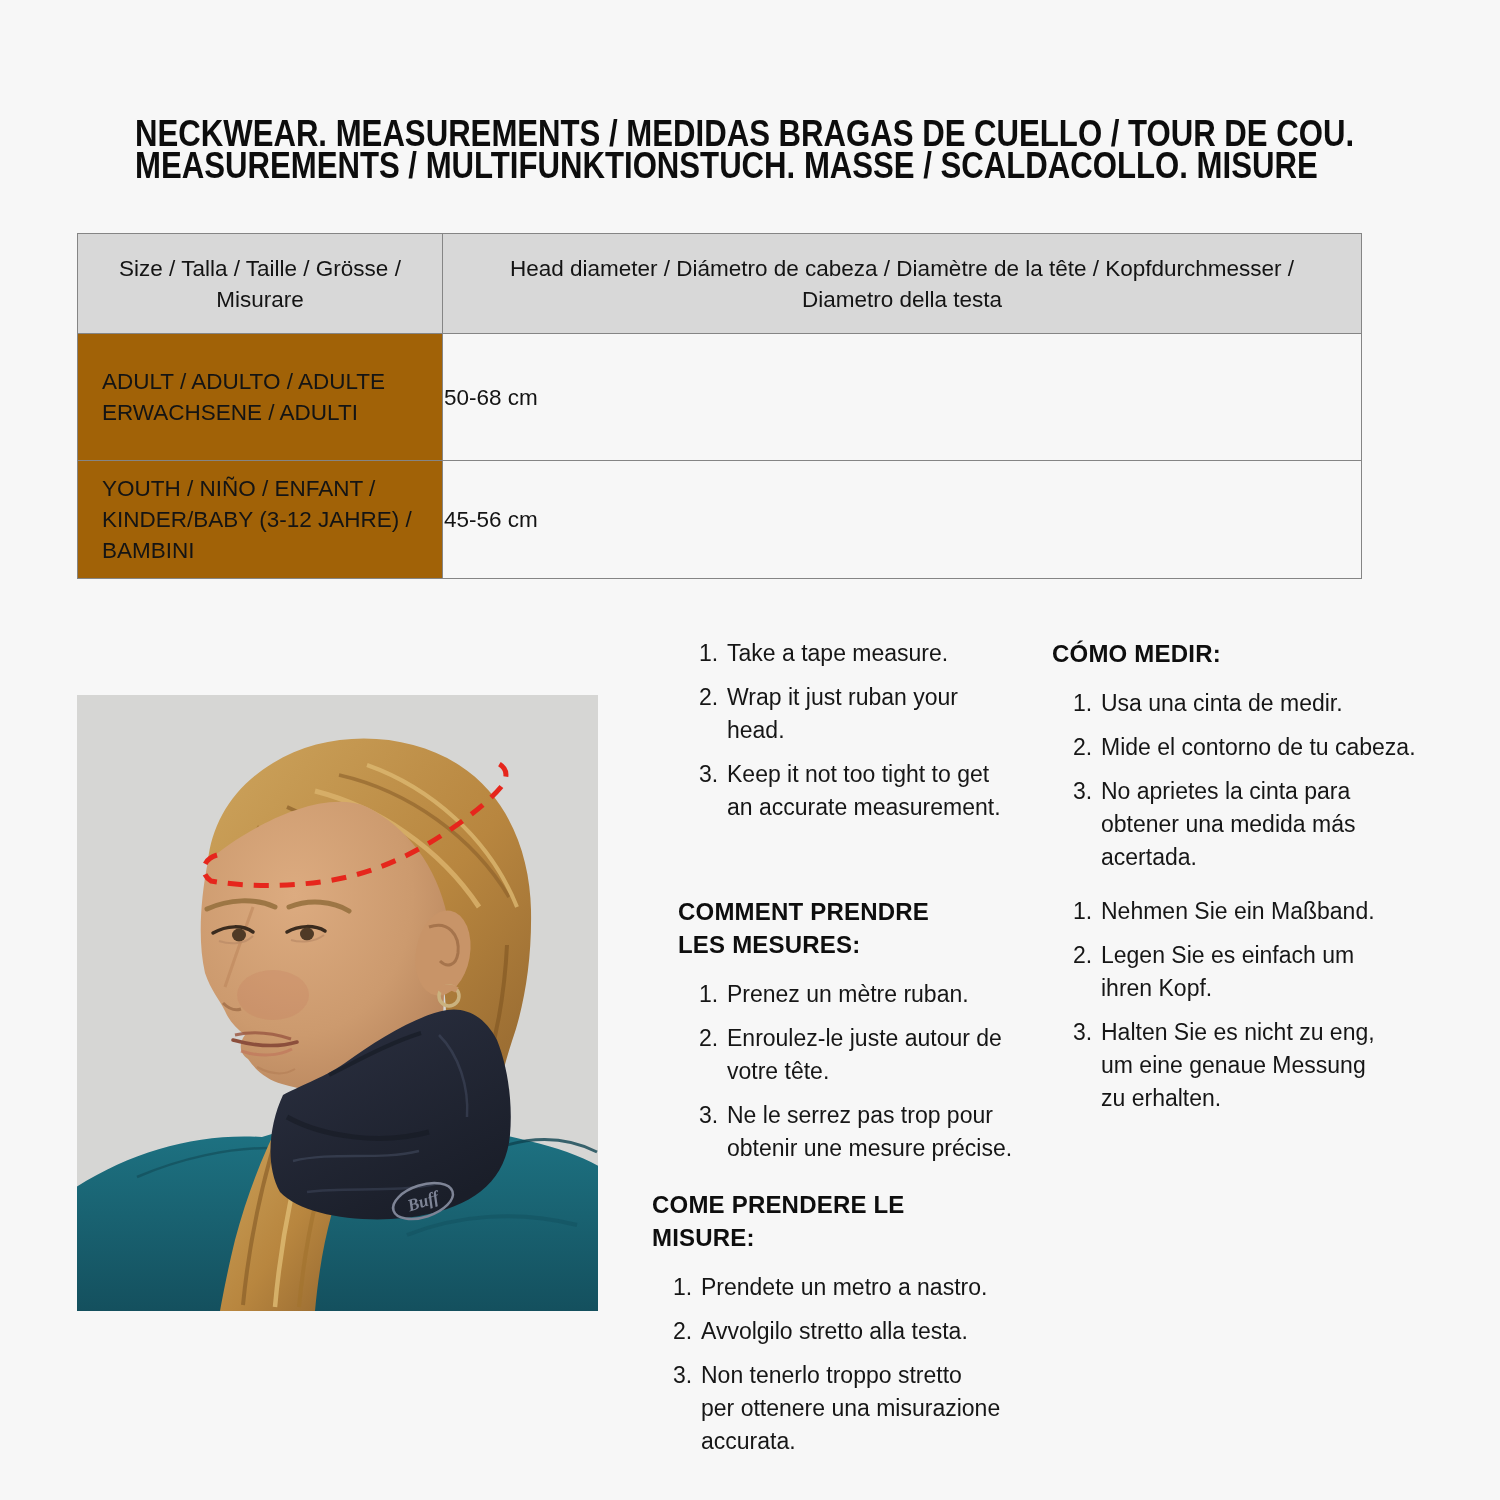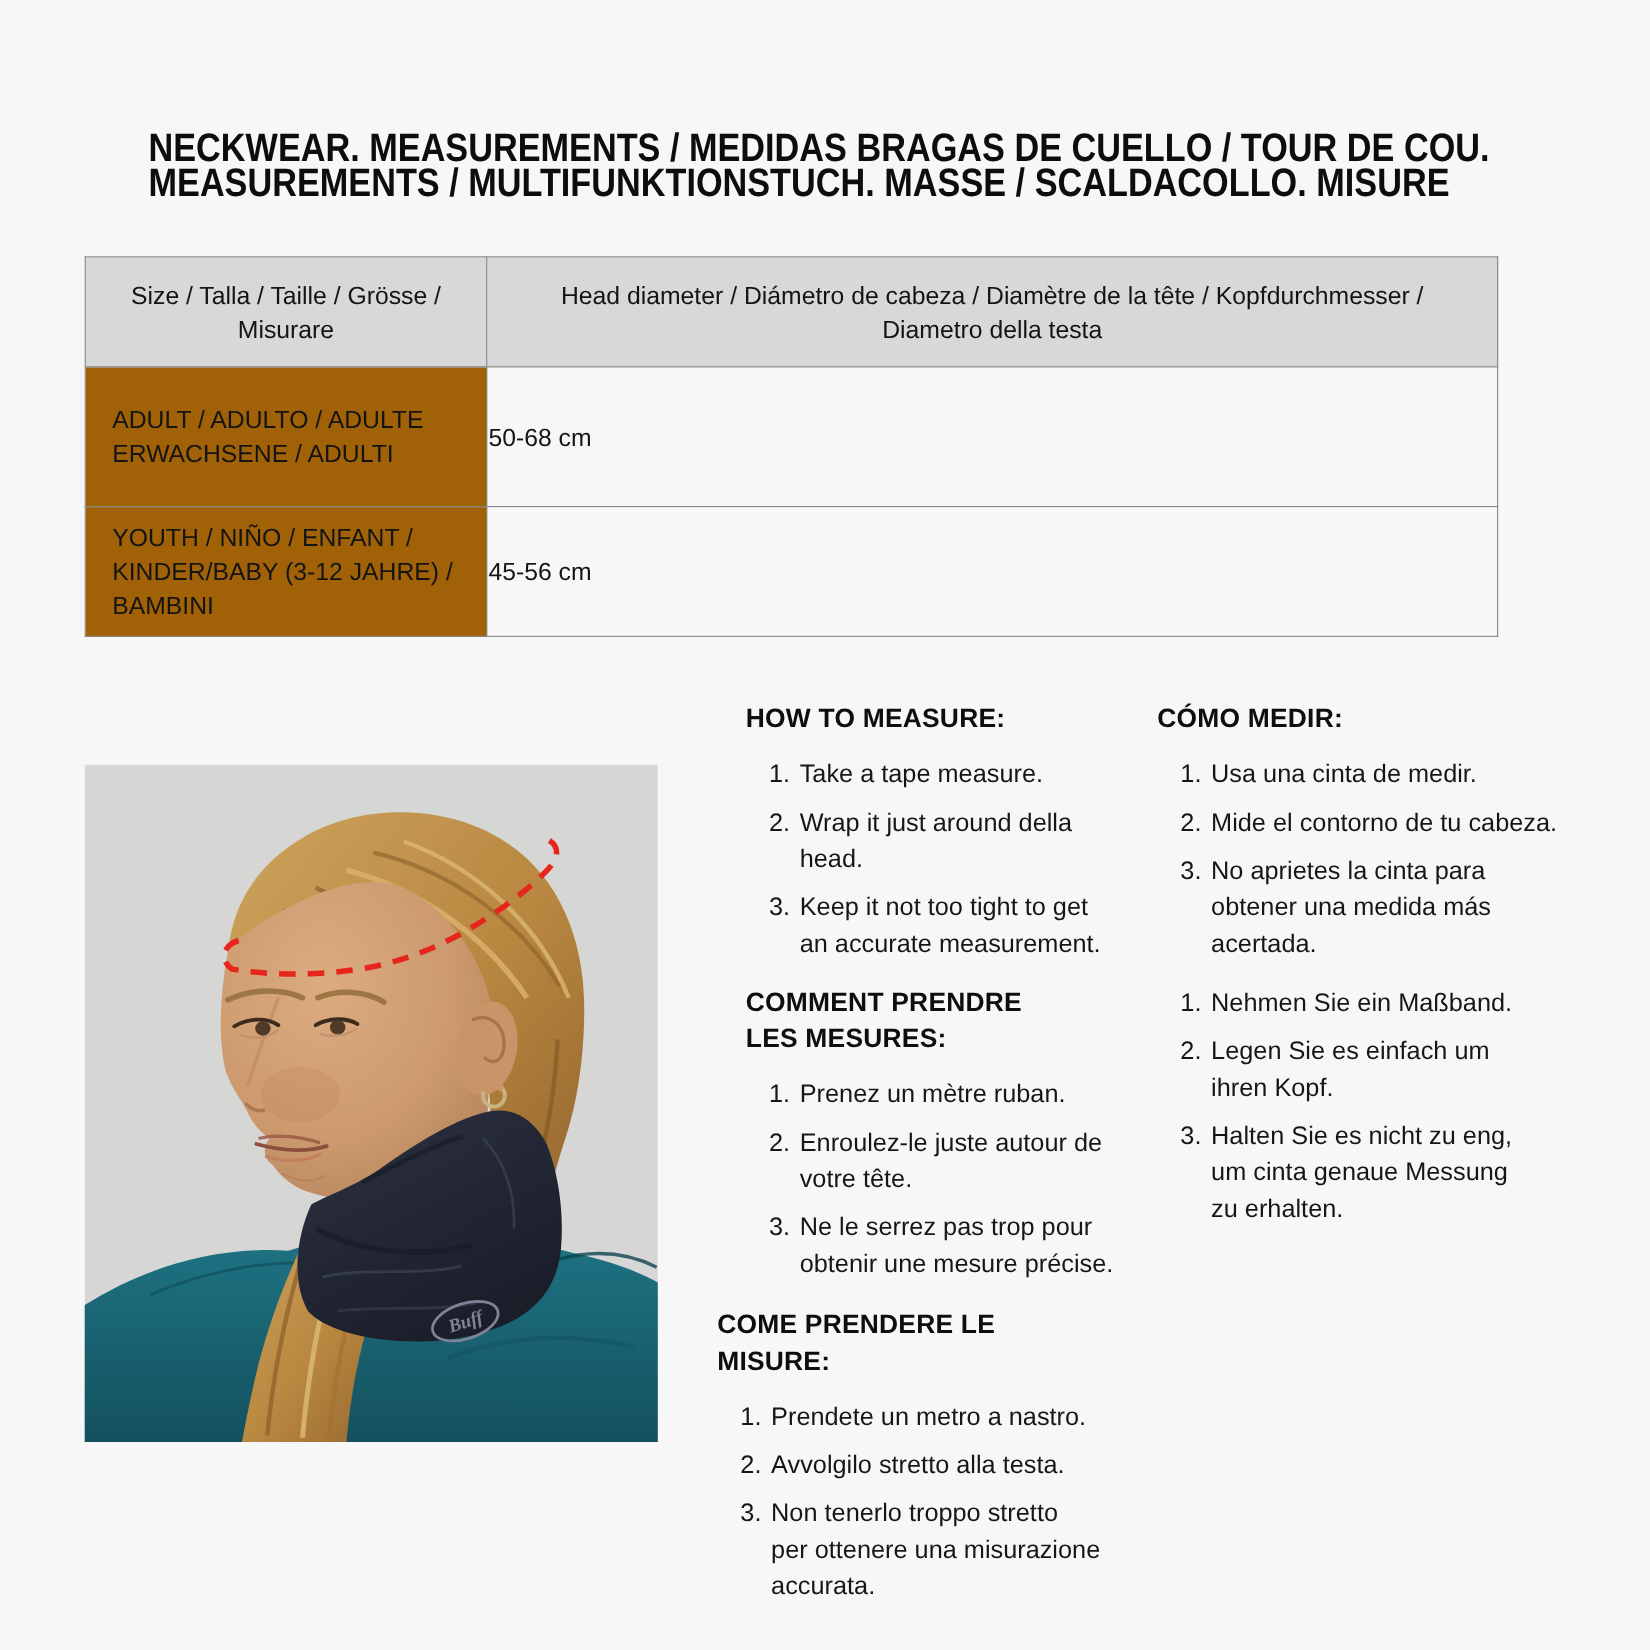--- a/index.html
+++ b/index.html
@@ -221,24 +221,23 @@
 
       <path d="M140,160 C126,164 122,178 134,186
                C170,192 210,192 250,186
                C300,178 340,158 380,130
                C398,117 414,104 424,92
                C432,82 430,72 420,68" stroke="#e6261c" stroke-width="5" fill="none" stroke-dasharray="15 11"></path>
     </svg>
   </div>
 
   <div class="section" id="sec-en">
-    <h3>HOW TO MEASURE:</h3>
     <ol>
         <li>Take a tape measure.</li>
-        <li>Wrap it just around della
+        <li>Wrap it just ruban your
 head.</li>
         <li>Keep it not too tight to get
 an accurate measurement.</li>
       </ol>
   </div>
 
   <div class="section" id="sec-es">
     <h3>CÓMO MEDIR:</h3>
     <ol>
         <li>Usa una cinta de medir.</li>
@@ -260,21 +259,21 @@
 obtenir une mesure précise.</li>
       </ol>
   </div>
 
   <div class="section" id="sec-de">
     <ol>
         <li>Nehmen Sie ein Maßband.</li>
         <li>Legen Sie es einfach um
 ihren Kopf.</li>
         <li>Halten Sie es nicht zu eng,
-um cinta genaue Messung
+um eine genaue Messung
 zu erhalten.</li>
       </ol>
   </div>
 
   <div class="section" id="sec-it">
     <h3>COME PRENDERE LE
 MISURE:</h3>
     <ol>
         <li>Prendete un metro a nastro.</li>
         <li>Avvolgilo stretto alla testa.</li>

